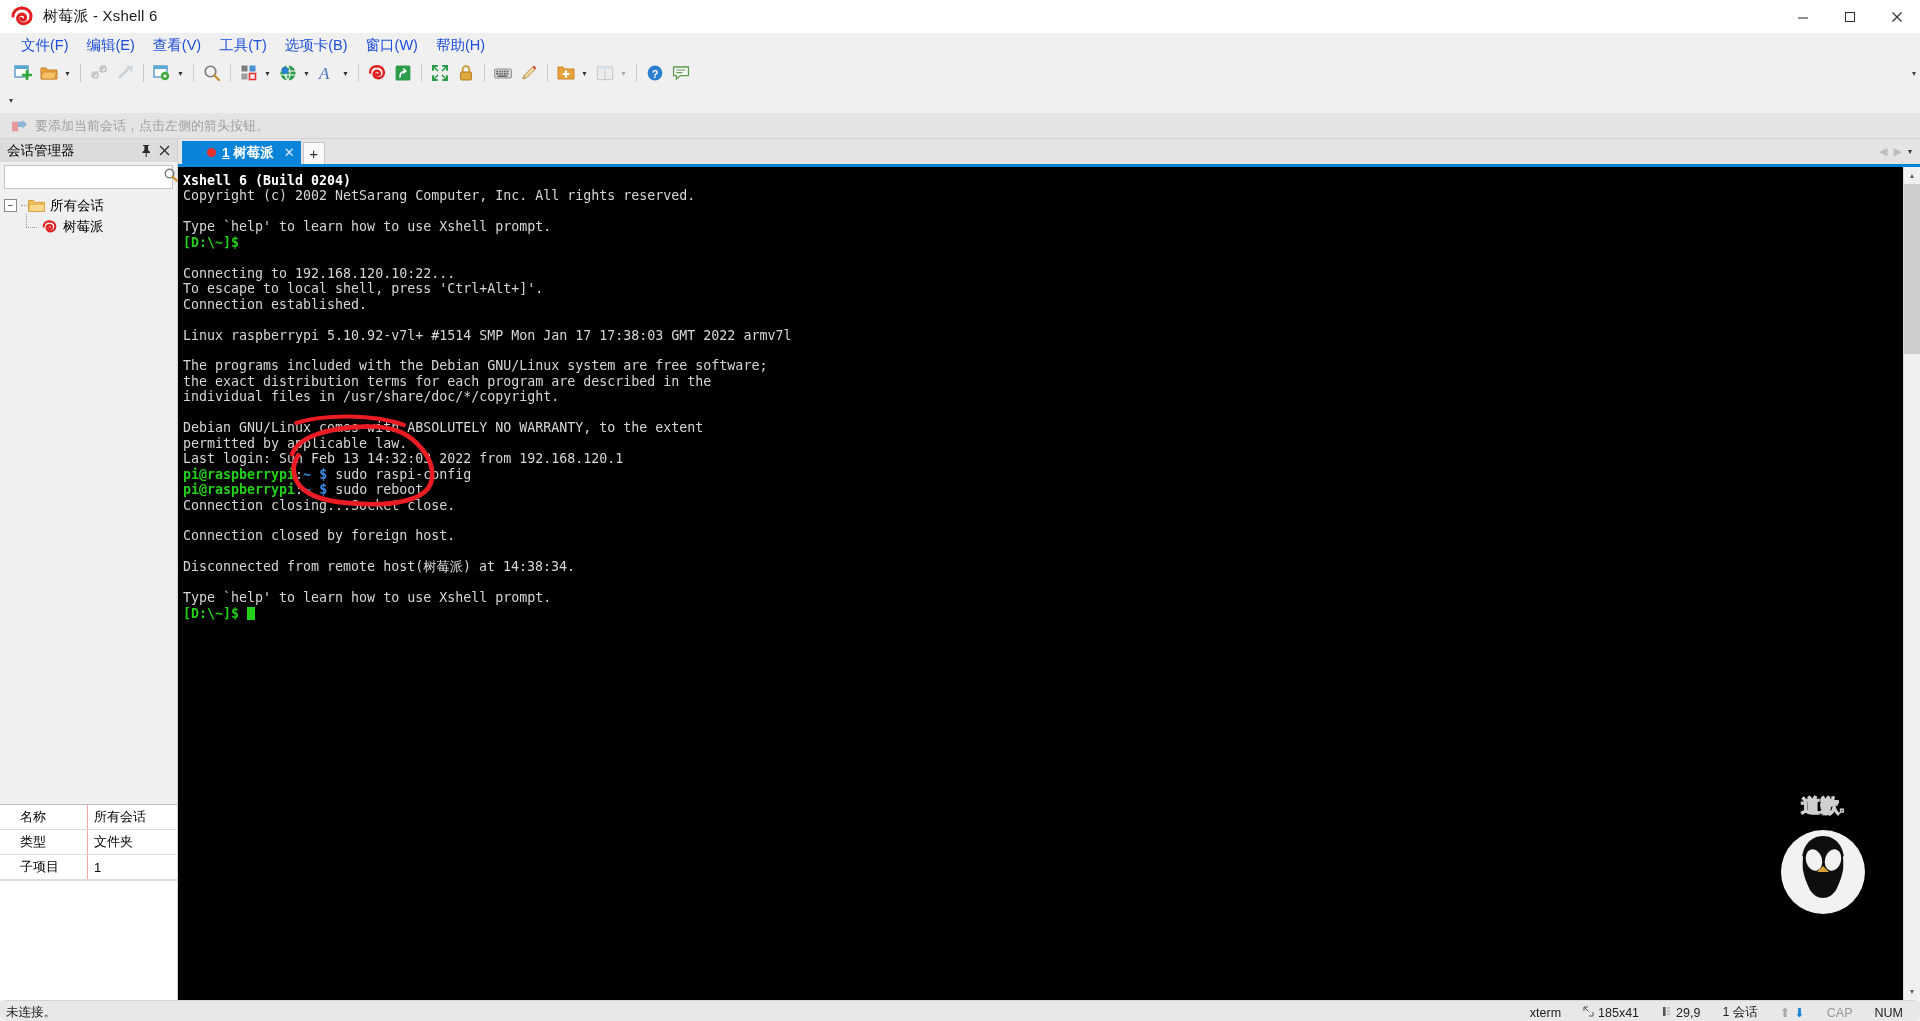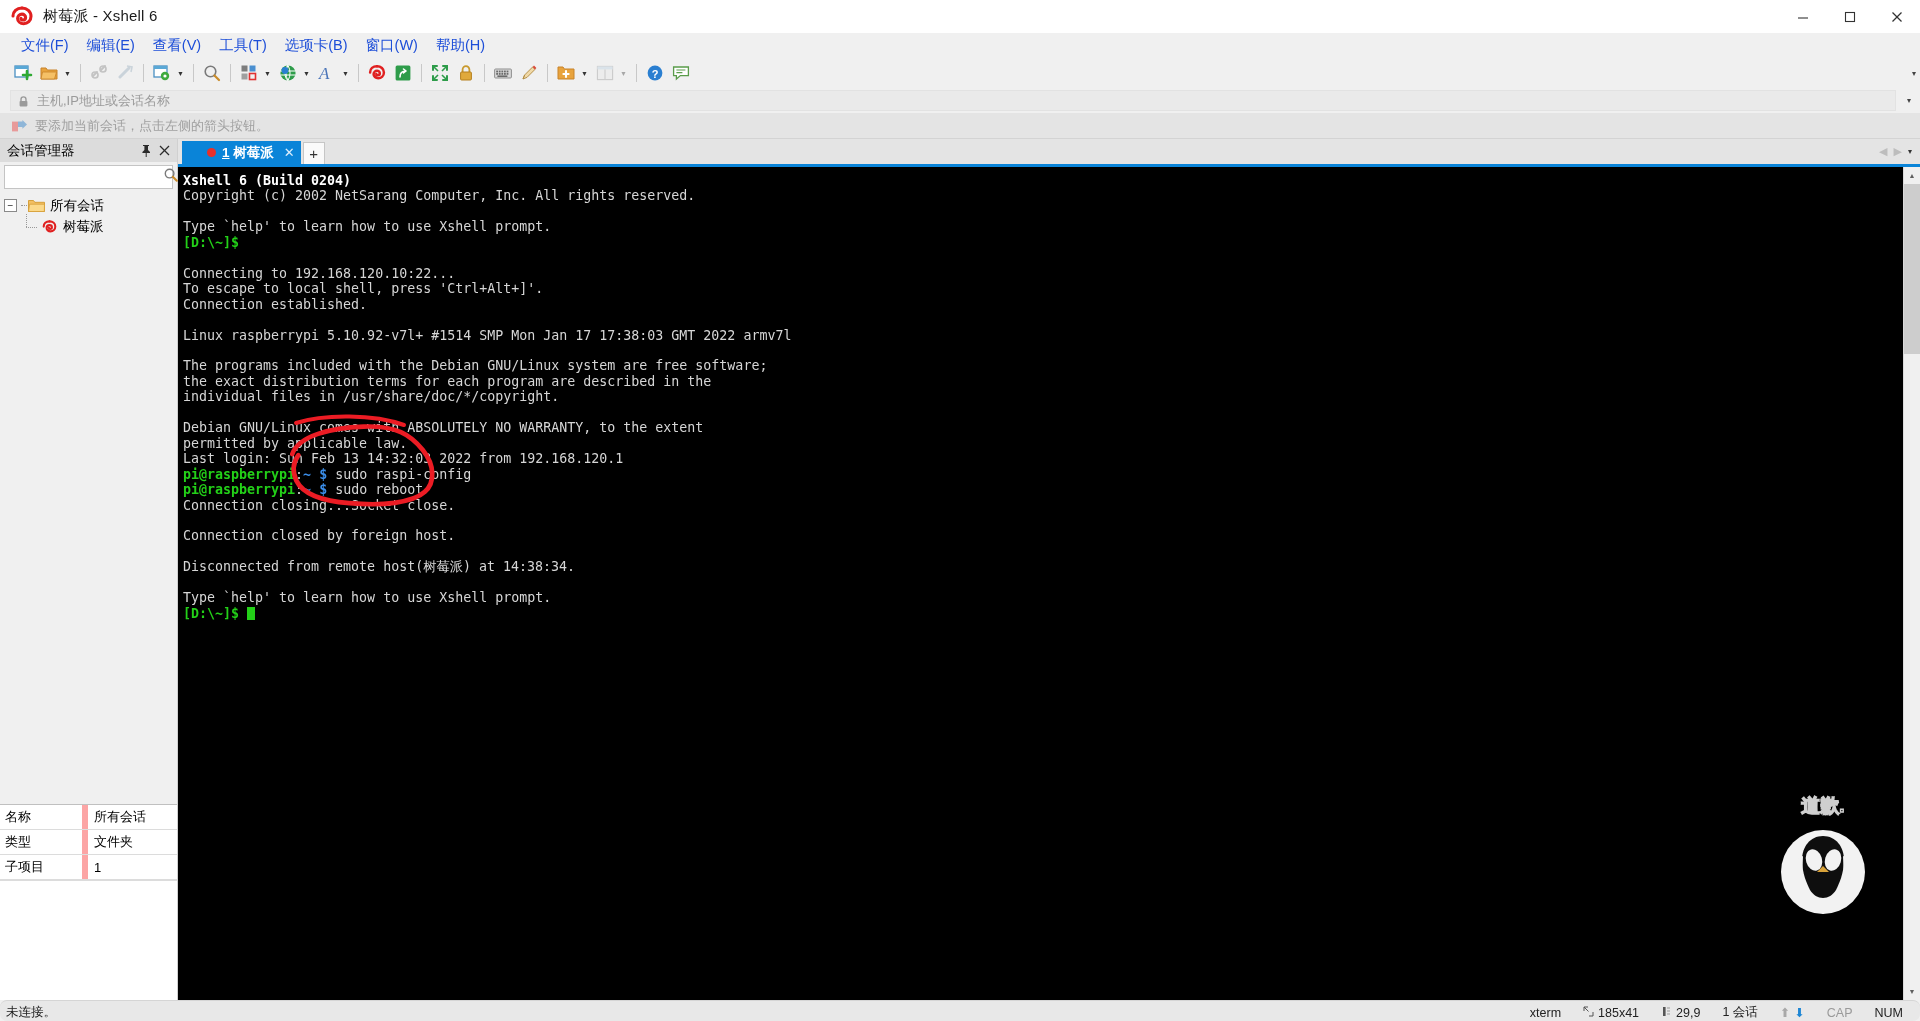--- a/index.html
+++ b/index.html
@@ -126,22 +126,22 @@
                    border-left: 1px dotted #999; }
   .elbow::after { content:""; position:absolute; left:1px; top:9px; width:11px; height:1px;
                   border-top: 1px dotted #999; }
   .folder-icon { width: 17px; height: 14px; margin-right: 5px; position: relative; flex:0 0 17px;}
   .shell-icon { width: 17px; height: 16px; margin-right: 5px; position: relative; flex:0 0 17px;}
   .tree-label { color: #000; }
 
   .sb-props { flex: 0 0 auto; border-top: 1px solid #c0c0c0; background: #fff; }
   .prop-row { display: flex; height: 25px; border-bottom: 1px solid #dcdcdc; }
   .prop-k { width: 88px; flex: 0 0 88px; font-size: 13px; color: #000;
-            display: flex; align-items: center; padding-left: 5px;
-            border-right: 6px solid #fca5a5; }
+            display: flex; align-items: center; padding-left: 20px;
+            border-right: 1px solid #fca5a5; }
   .prop-v { flex: 1; font-size: 13px; color: #000;
             display: flex; align-items: center; padding-left: 6px; }
   .sb-props-fill { height: 120px; background: #fff; border-top: 1px solid #dcdcdc; }
 
   
   .term-panel { flex: 1; display: flex; flex-direction: column; min-width: 0; }
   .tabbar {
     height: 25px; flex: 0 0 25px; background: #e4e4e4;
     display: flex; align-items: flex-end; position: relative;
   }
@@ -418,29 +418,20 @@
     <svg width="20" height="20" viewBox="0 0 20 20">
       <path d="M2.6 4h14.8v8.6H9.4L5.4 16v-3.4H2.6z" fill="#ffffff" stroke="#5a9c4a" stroke-width="1.3"></path>
       <path d="M5.4 7h9M5.4 9.6h6" stroke="#5a9c4a" stroke-width="1.1"></path>
     </svg>
   </span>
 
   <span class="tb-collapse">▾</span>
 </div>
 
 <div class="addrbar">
-  <div class="addr-input">
-    <span class="addr-lock">
-      <svg width="13" height="13" viewBox="0 0 13 13">
-        <path d="M4 6V4.4a2.5 2.5 0 015 0V6" fill="none" stroke="#9a9a9a" stroke-width="1.4"></path>
-        <rect x="2.6" y="6" width="7.8" height="5.4" rx=".8" fill="#9a9a9a"></rect>
-      </svg>
-    </span>
-    <span class="addr-ph">主机,IP地址或会话名称</span>
-  </div>
   <span class="addr-caret">▾</span>
 </div>
 
 <div class="hintbar">
   <span class="hint-icon">
     <svg width="15" height="13" viewBox="0 0 15 13">
       <path d="M0 1.6h6v9.8H0z" fill="#e89a9a"></path>
       <path d="M6 1.6l4.4 0 0-1.6 4.6 4.4-4.6 4.4 0-1.8H6z" fill="#8fb6d8"></path>
     </svg>
   </span>

